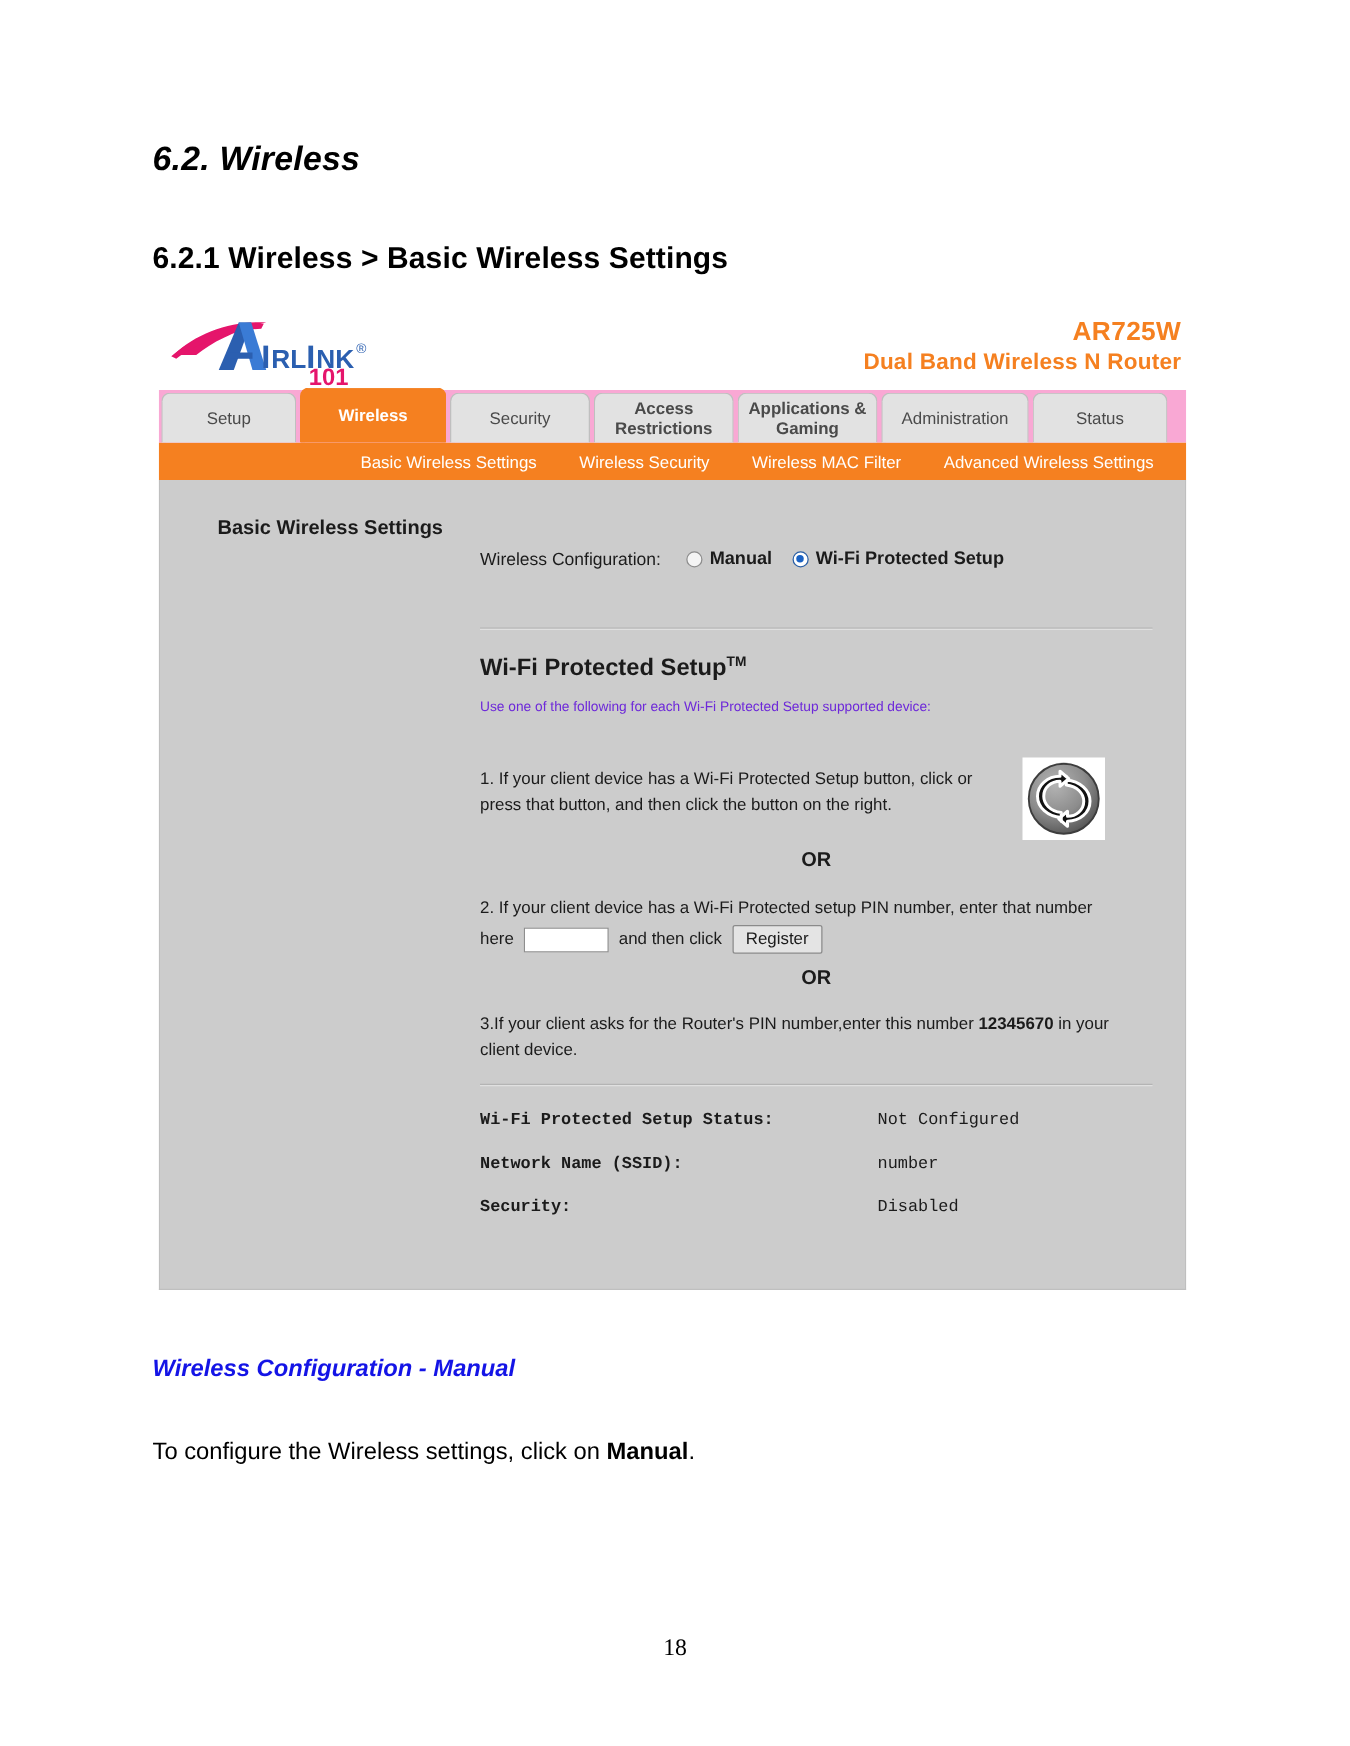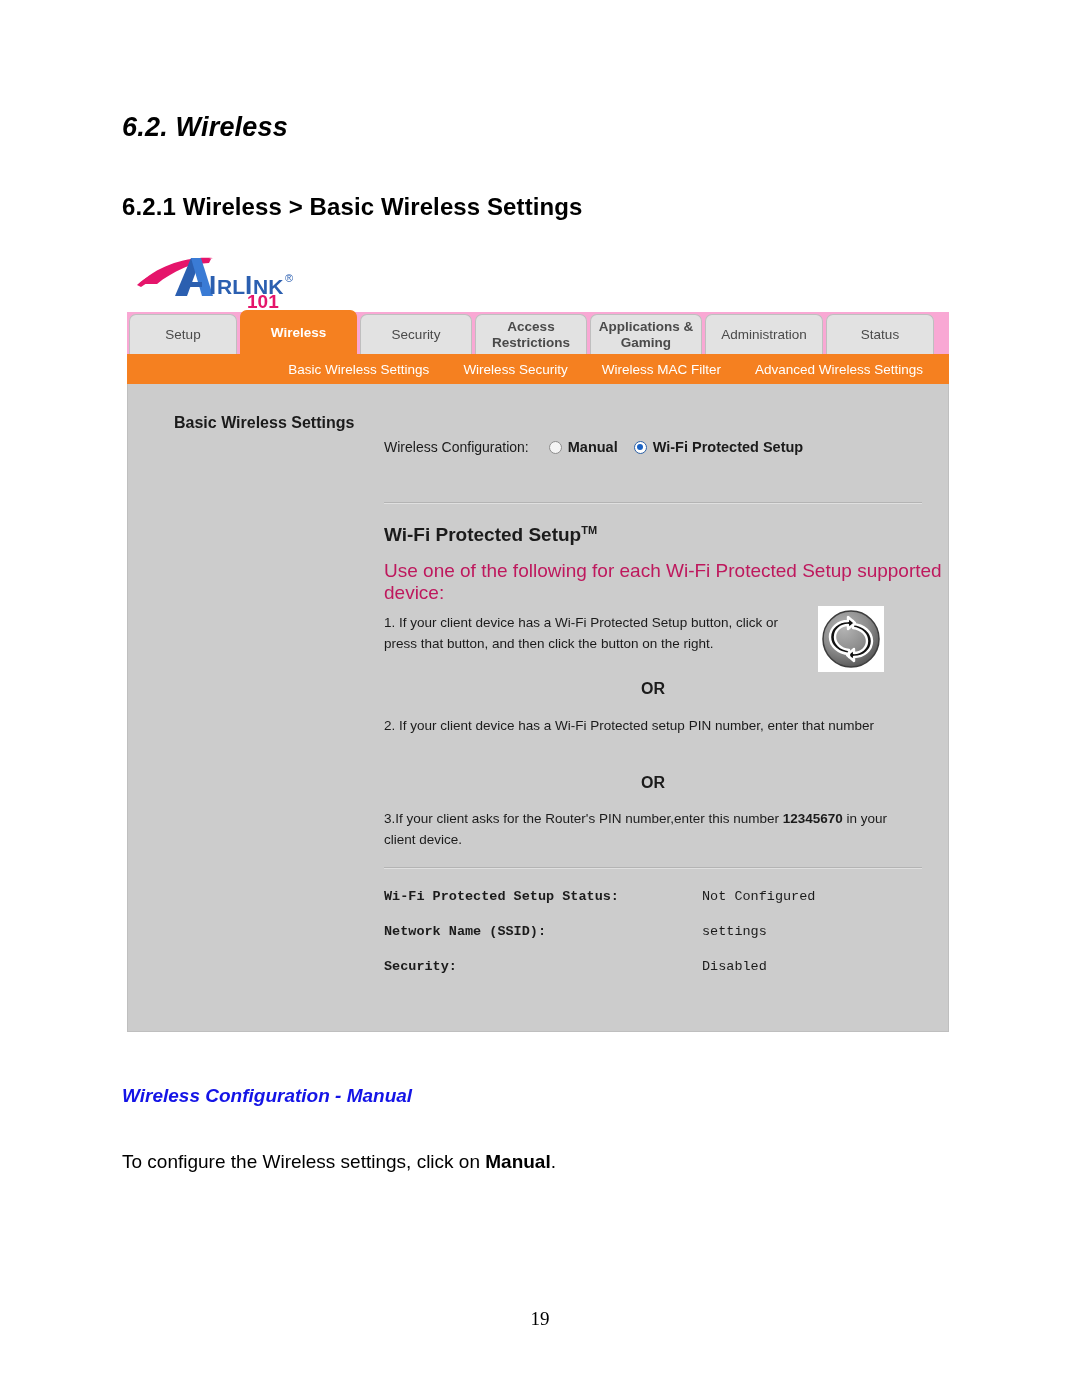--- a/index.html
+++ b/index.html
@@ -208,22 +208,22 @@
     font-size: 19px;
     font-weight: bold;
     color: #1b1b1b;
   }
   .wps-title sup { font-size: 11px; font-weight: bold; vertical-align: super; }
 
   .wps-intro {
     position: absolute;
     left: 256px;
     top: 176px;
-    font-size: 19px;
-    color: #be185d;
+    font-size: 11px;
+    color: #6d28d9;
   }
 
   .step {
     position: absolute;
     left: 256px;
     width: 516px;
     font-size: 13.5px;
     color: #1b1b1b;
     line-height: 1.55;
   }
@@ -352,20 +352,24 @@
         <rect x="49" y="30" width="18" height="5" fill="#2B5FB0"></rect>
 
         <text x="74" y="42" font-family="Liberation Sans, sans-serif" font-size="26" font-weight="bold" fill="#2B5FB0">I</text>
         <text x="82" y="42" font-family="Liberation Sans, sans-serif" font-size="21" font-weight="bold" fill="#2B5FB0">RL</text>
         <text x="110" y="42" font-family="Liberation Sans, sans-serif" font-size="26" font-weight="bold" fill="#2B5FB0">I</text>
         <text x="118" y="42" font-family="Liberation Sans, sans-serif" font-size="21" font-weight="bold" fill="#2B5FB0">NK</text>
         <text x="150" y="30" font-family="Liberation Sans, sans-serif" font-size="11" fill="#2B5FB0">®</text>
 
         <text x="112" y="56" font-family="Liberation Sans, sans-serif" font-size="19" font-weight="bold" fill="#E5156B">101</text>
       </svg>
+    </div>
+    <div class="model-block">
+      <div class="model-name">AR725W</div>
+      <div class="model-desc">Dual Band Wireless N Router</div>
     </div>
   </div>
 
   <div class="tabs">
     <div class="tab" style="width:108px">Setup</div>
     <div class="tab active" style="width:117px">Wireless</div>
     <div class="tab" style="width:112px">Security</div>
     <div class="tab wide" style="width:112px">Access Restrictions</div>
     <div class="tab wide" style="width:112px">Applications &amp; Gaming</div>
     <div class="tab" style="width:118px">Administration</div>
@@ -422,46 +426,52 @@
           <path d="M33 13 L33 20 C42 21 47 27 47 33 C47 40 41 45 34 45 L34 41 L27 47 L34 53 L34 49 C44 49 52 42 52 33 C52 24 44 17 33 16 Z"></path>
           <path d="M29 49 L29 42 C20 41 15 35 15 29 C15 22 21 17 28 17 L28 21 L35 15 L28 9 L28 13 C18 13 10 20 10 29 C10 38 18 45 29 46 Z"></path>
         </g>
       </svg>
     </div>
 
     <div class="or-label or1">OR</div>
 
     <div class="step s2">
       <span>2. If your client device has a Wi-Fi Protected setup PIN number, enter that number</span>
+      <span class="pin-line">
+        <span>here</span>
+        <span class="pin-input"></span>
+        <span>and then click</span>
+        <span class="register-btn">Register</span>
+      </span>
     </div>
 
     <div class="or-label or2">OR</div>
 
     <div class="step s3">
       <span>3.If your client asks for the Router's PIN number,enter this number </span><b>12345670</b><span> in your client device.</span>
     </div>
 
     <div class="divider d2"></div>
 
     <div class="status-rows">
       <div class="status-row">
         <span class="status-key">Wi-Fi Protected Setup Status:</span>
         <span class="status-val">Not Configured</span>
       </div>
       <div class="status-row">
         <span class="status-key">Network Name (SSID):</span>
-        <span class="status-val">settings</span>
+        <span class="status-val">number</span>
       </div>
       <div class="status-row">
         <span class="status-key">Security:</span>
         <span class="status-val">Disabled</span>
       </div>
     </div>
 
   </div>
 </div>
 
 <div class="caption">Wireless Configuration - Manual</div>
 <div class="body-text">
   <span>To configure the Wireless settings, click on </span><b>Manual</b><span>.</span>
 </div>
 
-<div class="page-number">19</div>
+<div class="page-number">18</div>
 
 </body></html>

